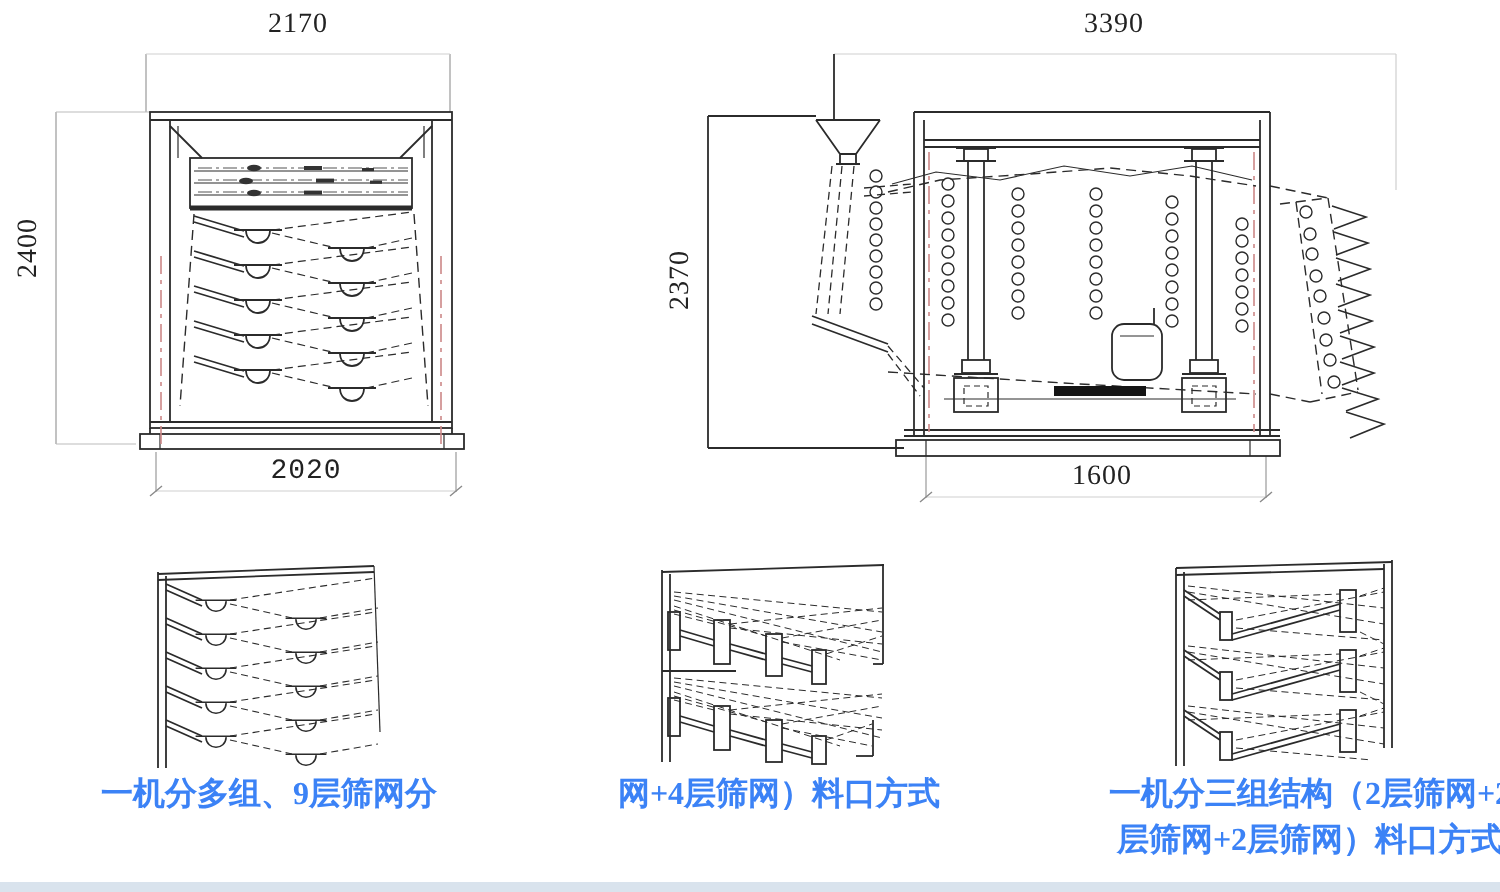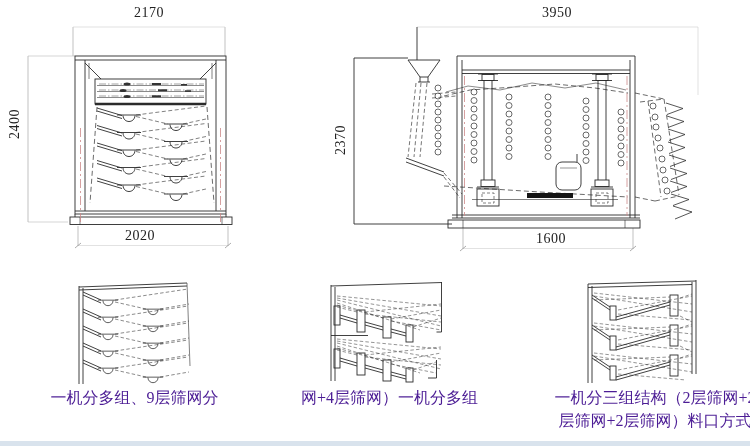--- a/index.html
+++ b/index.html
@@ -2,21 +2,21 @@
 <html><head>
 <meta charset="utf-8">
 <style>
   html,body{margin:0;padding:0;background:#fff;}
   .sheet{position:relative;width:750px;height:446px;background:#fff;overflow:hidden;
          font-family:"Liberation Serif","DejaVu Serif",serif;}
   .sheet svg{position:absolute;left:0;top:0;}
   .dim{position:absolute;font-size:14px;color:#222;letter-spacing:.5px;text-align:center;white-space:nowrap;}
   .dim.rot{transform:rotate(-90deg);transform-origin:center center;}
   .caption{position:absolute;top:386px;text-align:center;font-size:16px;line-height:23px;
-           font-weight:400;color:#4c1d95;}
+           font-weight:700;color:#3b82f6;}
   .bottom-strip{position:absolute;left:0;top:441px;width:750px;height:5px;background:#d9e3ed;}
 </style>
 </head>
 <body>
 
 <div class="sheet">
 
 <svg width="750" height="446" viewBox="0 0 750 446" fill="none">
   <defs>
     <g id="cup" stroke="#2b2b2b" stroke-width=".9" fill="none">
@@ -501,30 +501,30 @@
             <line x1="618" y1="370" x2="692" y2="356"></line>
         <line x1="618" y1="374" x2="686" y2="380"></line>
             <line x1="680" y1="358" x2="692" y2="354"></line>
       </g>
     </g>
   </g>
 </svg>
 
   <div class="dim" style="left:118px;top:5px;width:62px;">2170</div>
   <div class="dim rot" style="left:-16px;top:116px;width:62px;">2400</div>
-  <div class="dim" style="left:109px;top:228px;width:62px;">2020</div>
-  <div class="dim" style="left:526px;top:5px;width:62px;">3950</div>
+  <div class="dim" style="left:122px;top:228px;width:62px;font-family:Liberation Mono, monospace;">2020</div>
+  <div class="dim" style="left:526px;top:5px;width:62px;">3390</div>
   <div class="dim rot" style="left:310px;top:132px;width:62px;">2370</div>
   <div class="dim" style="left:520px;top:231px;width:62px;">1600</div>
 
   <div class="caption" style="left:22px;width:225px;">
     <div>一机分多组、9层筛网分</div>
   </div>
   <div class="caption" style="left:282px;width:215px;">
-    <div>网+4层筛网）一机分多组</div>
+    <div>网+4层筛网）料口方式</div>
   </div>
   <div class="caption" style="left:540px;width:230px;">
     <div>一机分三组结构（2层筛网+2</div>
     <div>层筛网+2层筛网）料口方式</div>
   </div>
 
   <div class="bottom-strip"></div>
 </div>
 
 </body></html>

